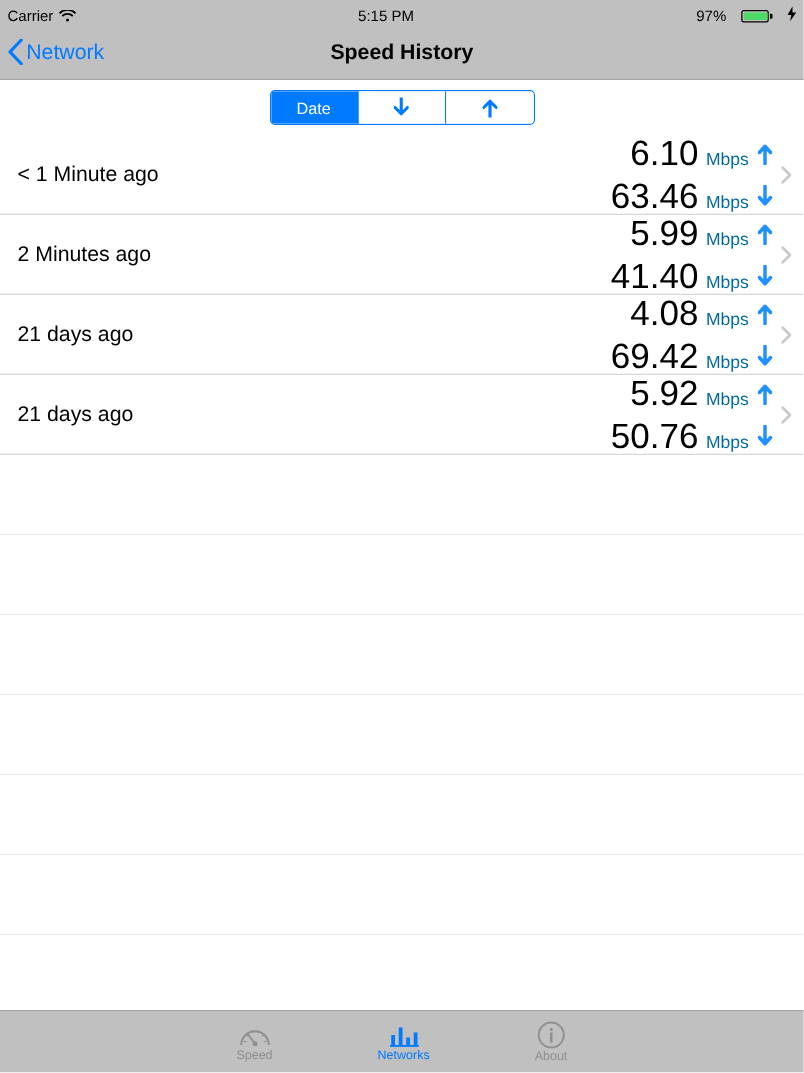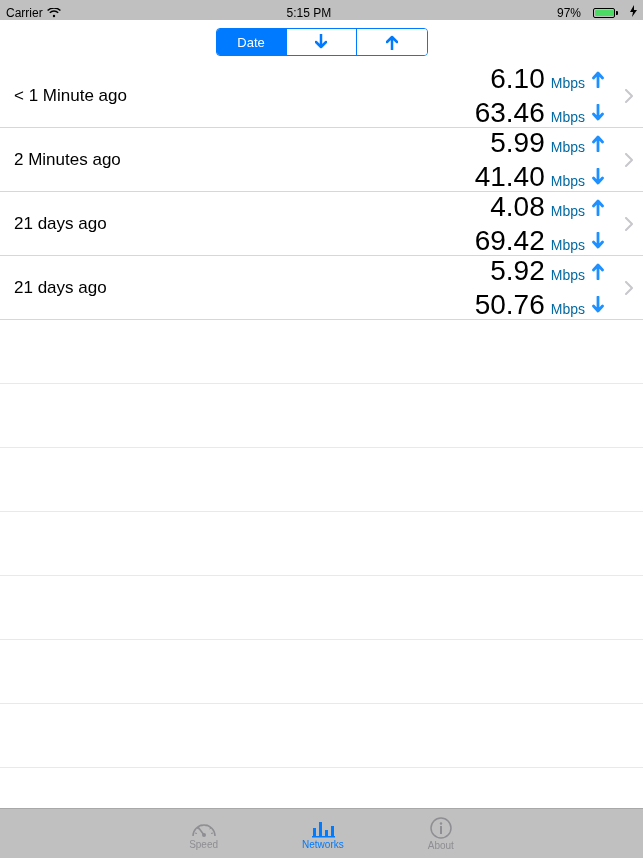--- a/index.html
+++ b/index.html
@@ -21,21 +21,21 @@
   
   .seg-wrap { height:44px; display:flex; align-items:center; justify-content:center; background:#fff;}
   .segmented { display:flex; border:1px solid #007aff; border-radius:4px; overflow:hidden; height:28px; }
   .seg { width:70px; display:flex; align-items:center; justify-content:center; font-size:13px; color:#007aff; background:#fff; border-right:1px solid #007aff; cursor:pointer;}
   .seg:last-child { border-right:none; }
   .seg.active { background:#007aff; color:#fff; }
   .seg svg { display:block; }
 
   
   .list { flex:1; background:#fff; overflow:hidden;}
-  .row { height:64px; border-bottom:1px solid #d7d7d9; display:flex; align-items:center; padding:0 10px 0 14px; cursor:pointer; position:relative;gap:14px;}
+  .row { height:64px; border-bottom:1px solid #d7d7d9; display:flex; align-items:center; padding:0 10px 0 14px; cursor:pointer; position:relative;}
   .row .time { font-size:17px; color:#000; flex:1;}
   .row .vals { display:flex; flex-direction:column; align-items:flex-end; gap:2px; margin-right:6px;}
   .valrow { display:flex; align-items:baseline; gap:6px; }
   .valrow .num { font-size:28px; font-weight:400; color:#000; font-variant-numeric: tabular-nums;}
   .valrow .unit { font-size:14px; color:#0369a1;}
   .valrow .dir { width:14px; display:flex; justify-content:center;}
   .valrow .dir svg { display:block; }
   .chev { color:#c7c7cc; display:flex; align-items:center;}
   .empty-row { height:64px; border-bottom:1px solid #e9e9eb; }
 
@@ -73,20 +73,29 @@
           <span class="battery-cap"></span>
       </span>
       <span>
         <svg width="7" height="12" viewBox="0 0 7 12">
             <path d="M4 0L0 7h3l-1 5 5-7H4l0-5z" fill="#000"></path>
           </svg>
       </span>
     </div>
   </div>
 
+  <div class="nav-bar">
+    <div class="nav-back">
+      <svg width="13" height="21" viewBox="0 0 13 21">
+          <path d="M11 1L2 10.5 11 20" stroke="#007aff" stroke-width="2.5" fill="none" stroke-linecap="round" stroke-linejoin="round"></path>
+        </svg>
+      <span>Network</span>
+    </div>
+    <div class="nav-title">Speed History</div>
+  </div>
 
   <div class="seg-wrap">
     <div class="segmented">
       <div class="seg active">Date</div>
       <div class="seg">
         <svg width="12" height="16" viewBox="0 0 12 16">
             <path d="M6 0v12M1 8l5 5 5-5" stroke="#007aff" stroke-width="2.5" fill="none" stroke-linecap="round" stroke-linejoin="round"></path>
           </svg>
       </div>
       <div class="seg">

